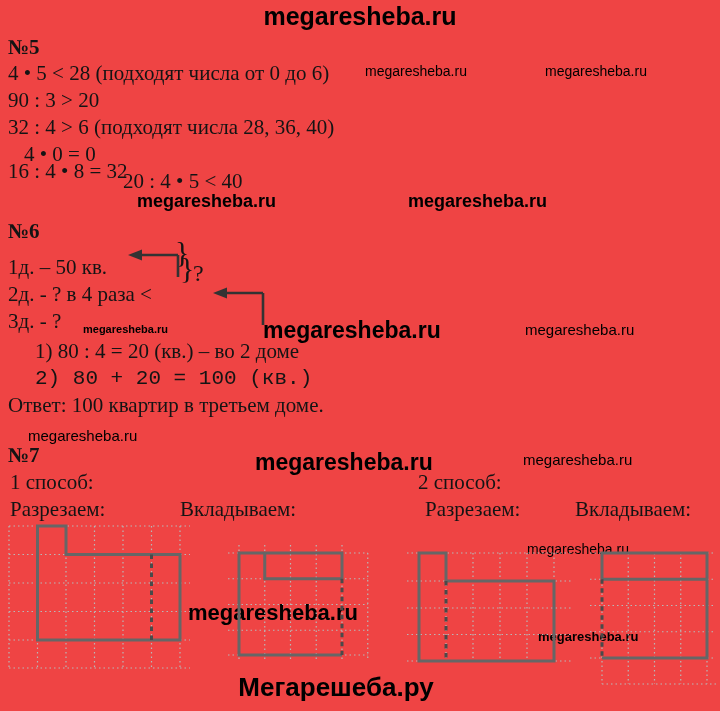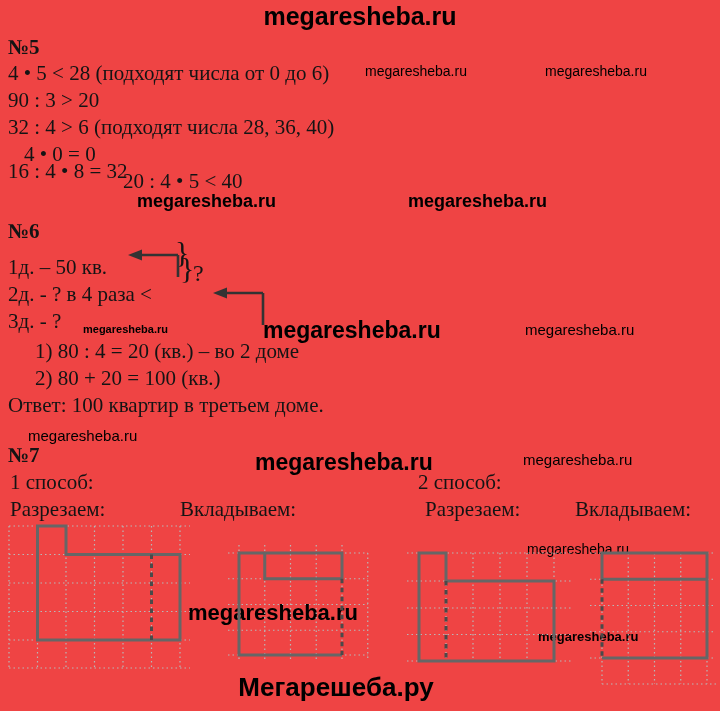--- a/index.html
+++ b/index.html
@@ -39,21 +39,21 @@
   .wm-j{top:451px;left:523px;font-size:15px;}
   .wm-k{top:541px;left:527px;font-size:14px;}
   .wm-l{top:600px;left:188px;font-size:22px;}
   .wm-m{top:629px;left:538px;font-size:13px;}
   
   .p6-n{top:220px;left:8px;}
   .p6-1{top:256px;left:8px;}
   .p6-2{top:283px;left:8px;}
   .p6-3{top:310px;left:8px;}
   .p6-s1{top:340px;left:35px;}
-  .p6-s2{top:367px;left:35px;}
+  .p6-s2{top:367px;left:35px;font-family:Liberation Mono, monospace;}
   .p6-ans{top:394px;left:8px;}
   .brace1{top:240px;left:175px;font-size:30px;}
   .brace2{top:256px;left:180px;font-size:30px;}
   .qmark{top:262px;left:193px;font-size:24px;}
   
   .p7-n{top:444px;left:8px;}
   .p7-m1{top:471px;left:10px;}
   .p7-m2{top:471px;left:418px;}
   .p7-c1{top:498px;left:10px;}
   .p7-i1{top:498px;left:180px;}

